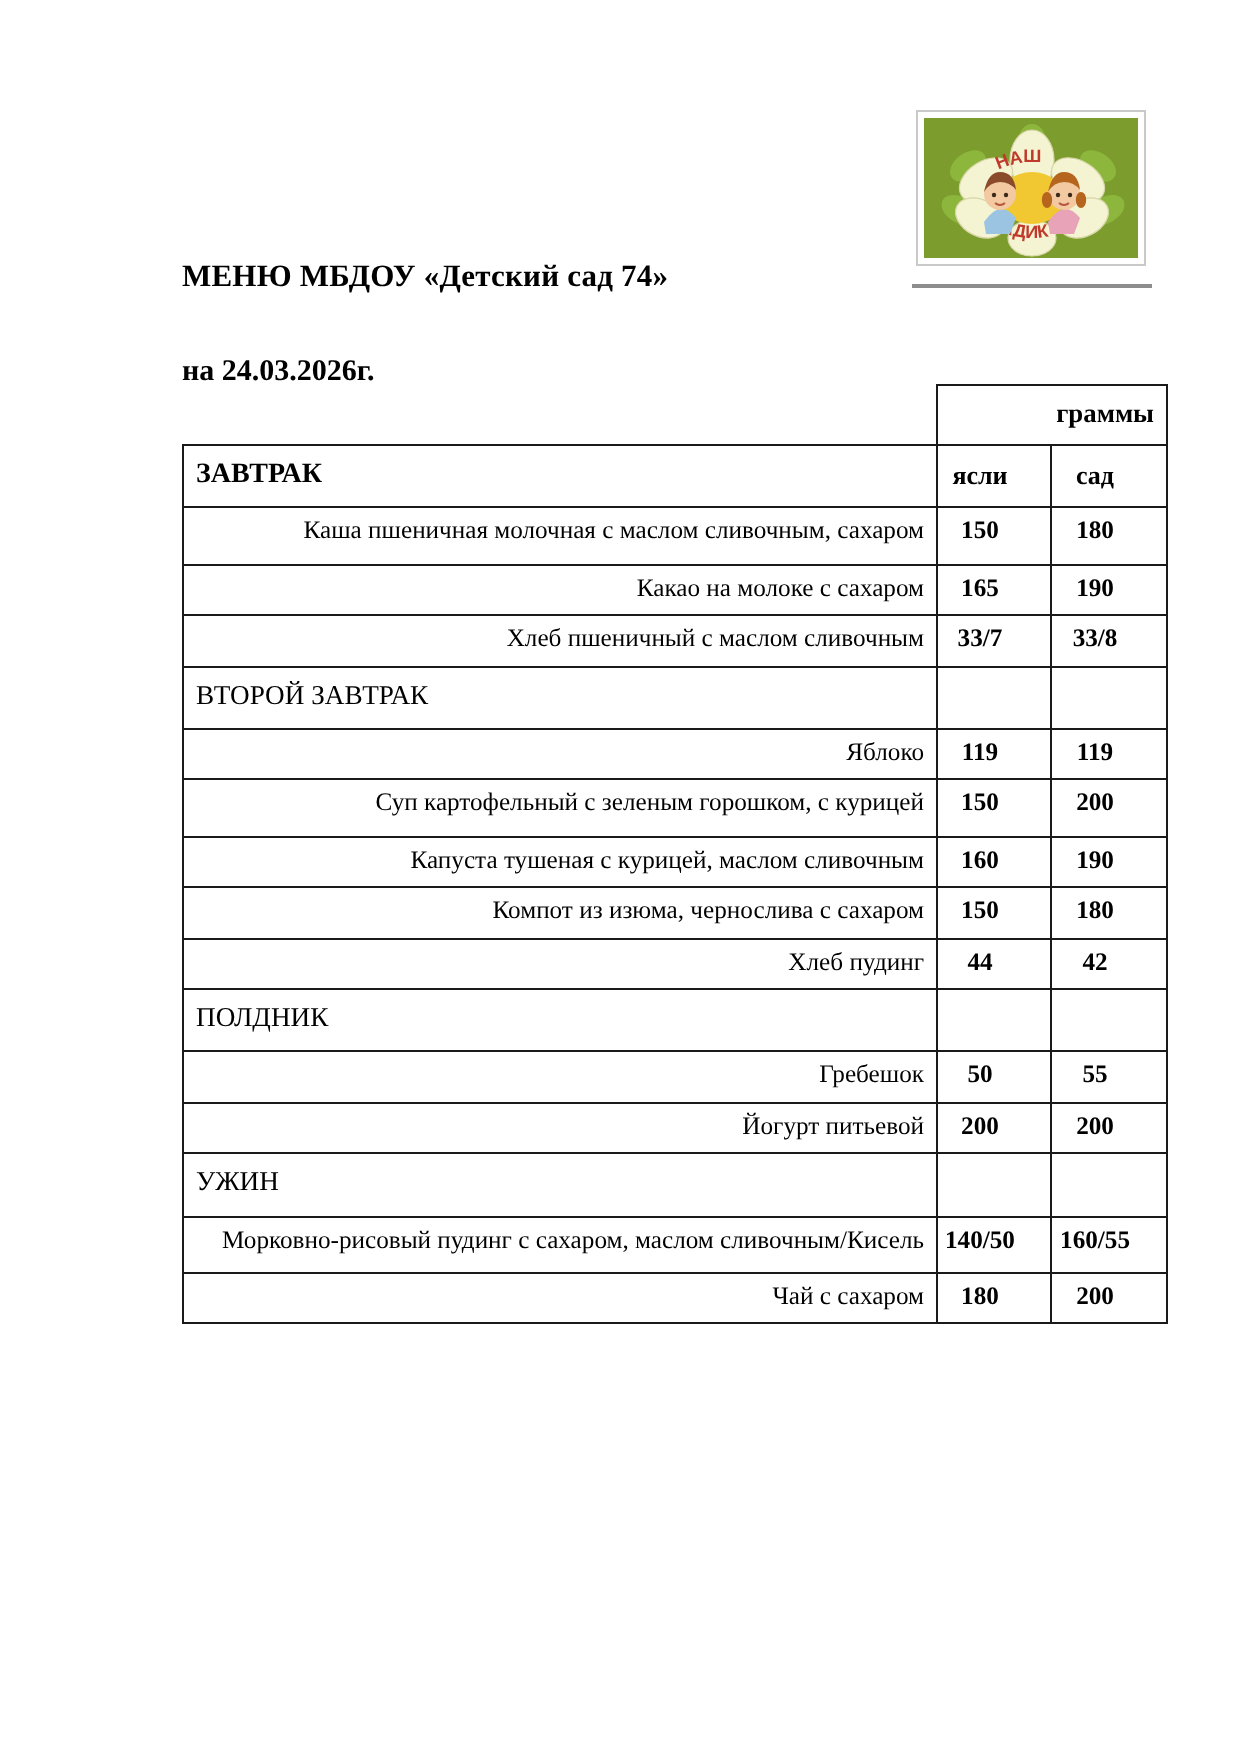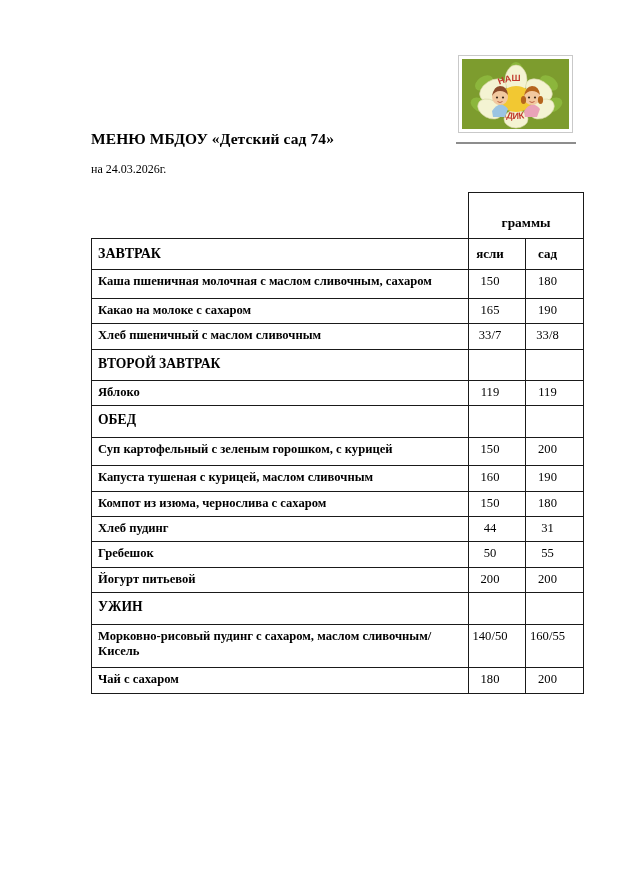--- a/index.html
+++ b/index.html
@@ -57,23 +57,23 @@
     left: 91px;
     top: 130px;
     font-size: 15.5px;
     font-weight: bold;
     letter-spacing: 0.1px;
     white-space: nowrap;
   }
   .doc-date {
     position: absolute;
     left: 91px;
-    top: 162px;
-    font-size: 12px;
-    font-weight: normal;
+    top: 178px;
+    font-size: 15px;
+    font-weight: bold;
     white-space: nowrap;
   }
 
   
   .menu-table {
     position: absolute;
     left: 91px;
     top: 192px;
     width: 492px;
     border-collapse: collapse;
@@ -97,51 +97,52 @@
     padding-right: 16px;
     margin-left: 47px;
   }
 
   
   tr.grams-row td.blank {
     border: none;
     background: transparent;
   }
   tr.grams-row td.grams {
-    text-align: center;
+    text-align: right;
     font-weight: bold;
     font-size: 13.4px;
-    padding-top: 22px;
+    padding-top: 6px;
     padding-bottom: 7px;
   }
 
   tr.subhead-row td.sec {
     font-weight: bold;
     font-size: 14px;
     padding-top: 6px;
     padding-bottom: 7px;
   }
   tr.subhead-row td.num {
     font-weight: bold;
     font-size: 13px;
     vertical-align: middle;
   }
 
   tr.section-row td {
-    font-weight: bold;
+    font-weight: normal;
     font-size: 13.6px;
     padding-top: 6px;
     padding-bottom: 8px;
   }
 
   tr.item-row td.name {
-    font-weight: bold;
+    font-weight: normal;
+    text-align: right;
   }
   tr.item-row td.num {
-    font-weight: normal;
+    font-weight: bold;
   }
   tr.two-line td {
     padding-bottom: 8px;
   }
 </style>
 </head>
 <body>
 
 <div class="page">
 
@@ -241,44 +242,44 @@
         <tr class="section-row">
           <td class="name">ВТОРОЙ ЗАВТРАК</td>
           <td class="num"></td>
           <td class="num"></td>
         </tr>
         <tr class="item-row">
           <td class="name">Яблоко</td>
           <td class="num">119</td>
           <td class="num">119</td>
         </tr>
-        <tr class="section-row">
-          <td class="name">ОБЕД</td>
-          <td class="num"></td>
-          <td class="num"></td>
-        </tr>
         <tr class="item-row two-line">
           <td class="name">Суп картофельный с зеленым горошком, с курицей</td>
           <td class="num">150</td>
           <td class="num">200</td>
         </tr>
         <tr class="item-row">
           <td class="name">Капуста тушеная с курицей, маслом сливочным</td>
           <td class="num">160</td>
           <td class="num">190</td>
         </tr>
         <tr class="item-row">
           <td class="name">Компот из изюма, чернослива с сахаром</td>
           <td class="num">150</td>
           <td class="num">180</td>
         </tr>
         <tr class="item-row">
           <td class="name">Хлеб пудинг</td>
           <td class="num">44</td>
-          <td class="num">31</td>
+          <td class="num">42</td>
+        </tr>
+        <tr class="section-row">
+          <td class="name">ПОЛДНИК</td>
+          <td class="num"></td>
+          <td class="num"></td>
         </tr>
         <tr class="item-row">
           <td class="name">Гребешок</td>
           <td class="num">50</td>
           <td class="num">55</td>
         </tr>
         <tr class="item-row">
           <td class="name">Йогурт питьевой</td>
           <td class="num">200</td>
           <td class="num">200</td>

